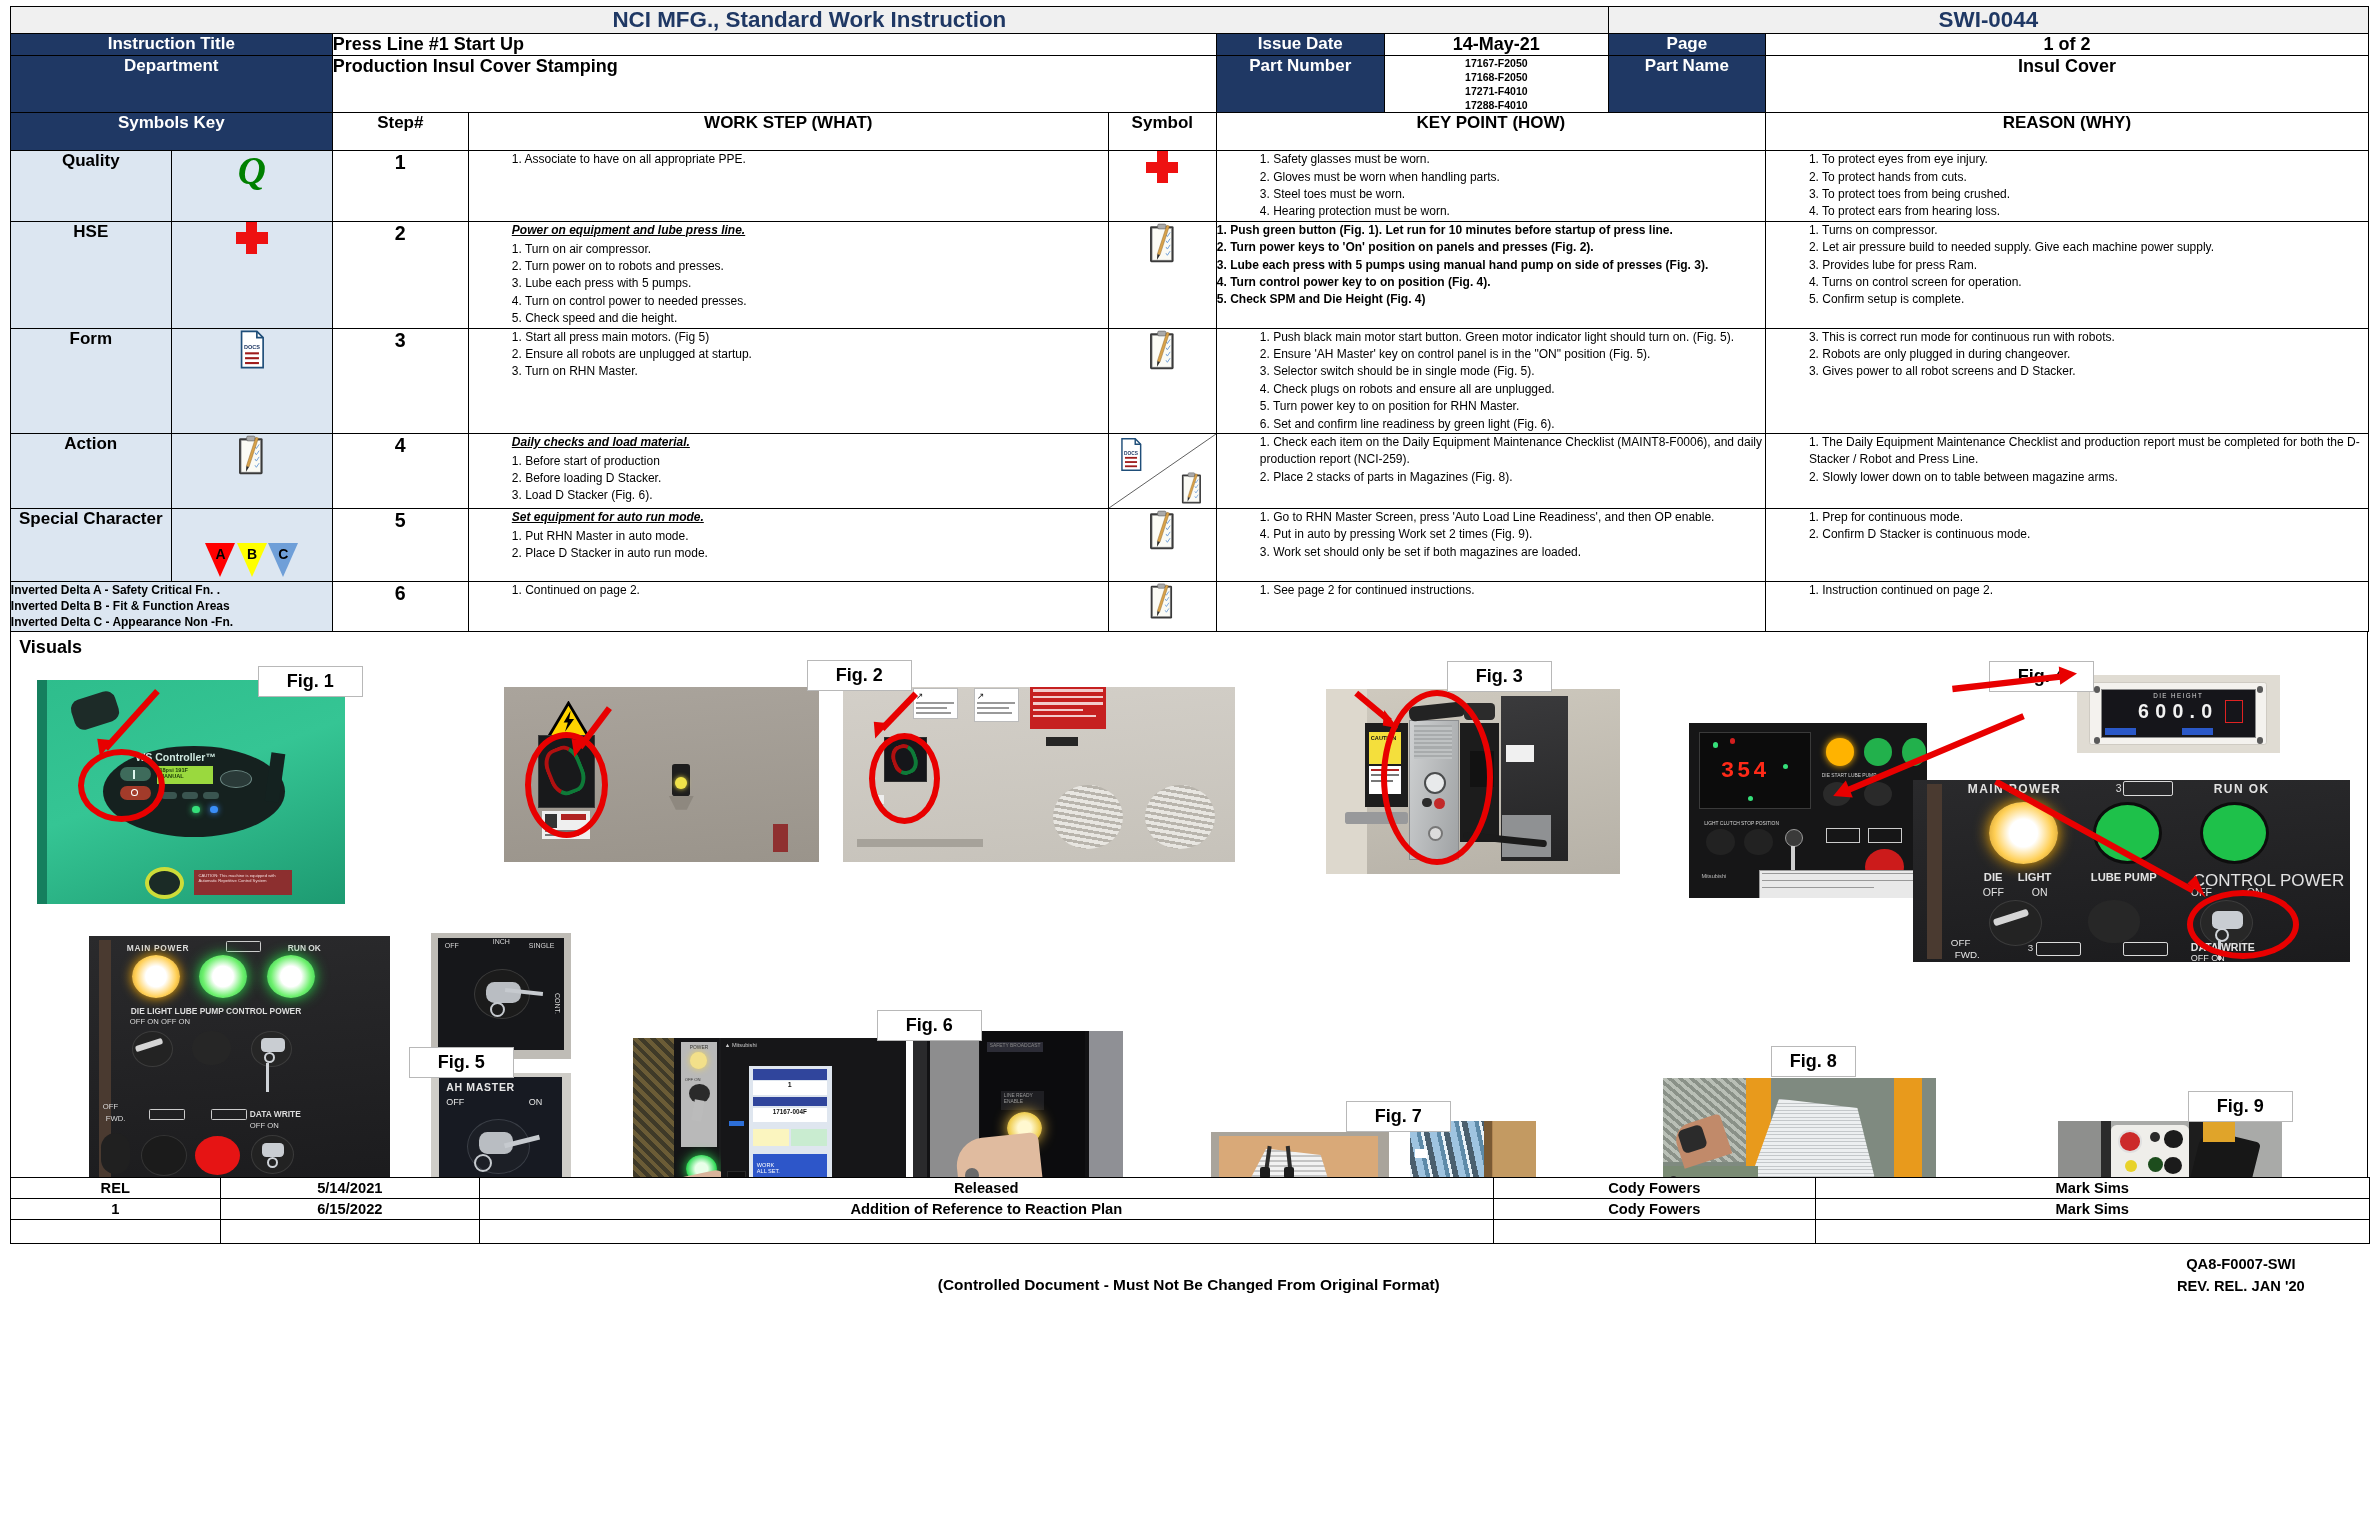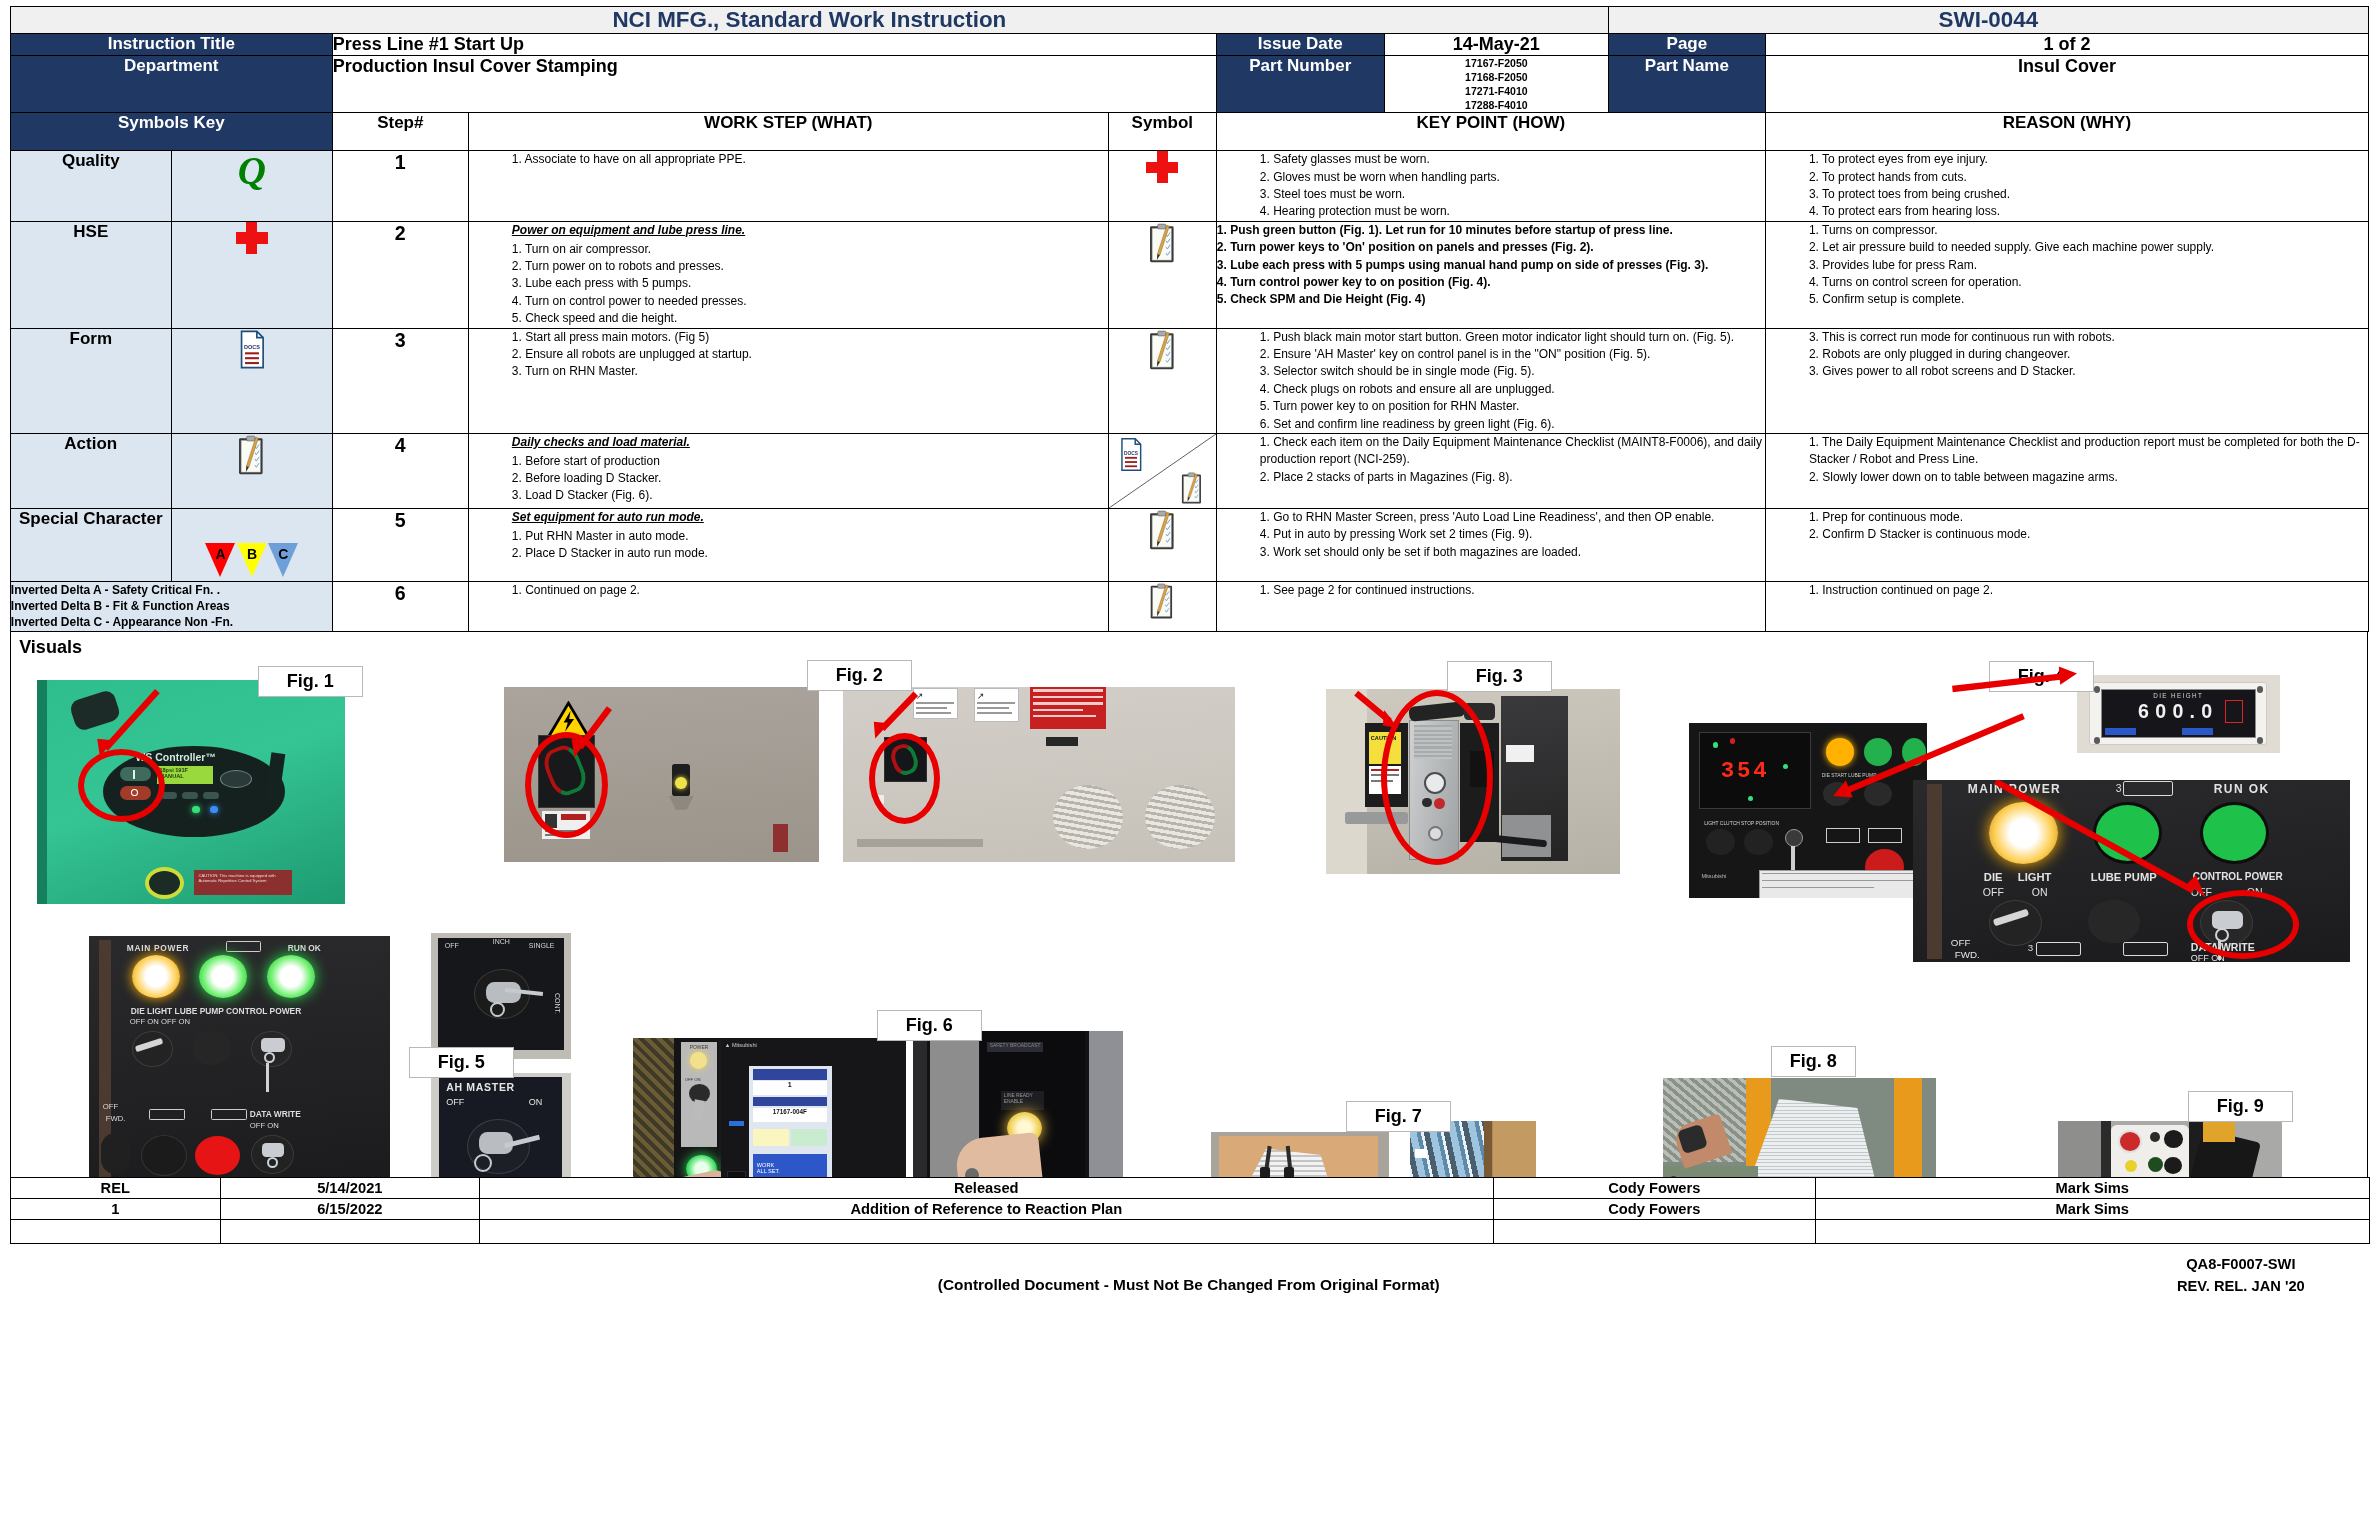--- a/index.html
+++ b/index.html
@@ -560,21 +560,21 @@
       <div style="position:absolute;left:55px;top:2.8px;color:#e3e3e3;font-size:12px;font-weight:bold;letter-spacing:1.4px;">MAIN POWER</div>
       <div style="position:absolute;left:210px;top:1.4px;width:50px;height:15.4px;border:1.4px solid #dcdcdc;border-radius:2.1px;"></div>
       <div style="position:absolute;left:203px;top:2.8px;color:#dcdcdc;font-size:10.5px;">3</div>
       <div style="position:absolute;left:301px;top:2.8px;color:#e3e3e3;font-size:12px;font-weight:bold;letter-spacing:1.4px;">RUN OK</div>
       <div style="position:absolute;left:76px;top:22.4px;width:69px;height:62px;border-radius:50%;background:radial-gradient(circle,#fff 30%,#ffcf55 62%,#b07a14 100%);box-shadow:0 0 15.4px #ffb000;"></div>
       <div style="position:absolute;left:180px;top:22.4px;width:69px;height:62px;border-radius:50%;background:#1ec14a;border:3.5px solid #0d0d0d;"></div>
       <div style="position:absolute;left:287px;top:22.4px;width:69px;height:62px;border-radius:50%;background:#1ec14a;border:3.5px solid #0d0d0d;"></div>
       <div style="position:absolute;left:71px;top:91px;color:#e3e3e3;font-size:11.2px;font-weight:bold;">DIE</div>
       <div style="position:absolute;left:105px;top:91px;color:#e3e3e3;font-size:11.2px;font-weight:bold;">LIGHT</div>
       <div style="position:absolute;left:178px;top:91px;color:#e3e3e3;font-size:11.2px;font-weight:bold;">LUBE PUMP</div>
-      <div style="position:absolute;left:280px;top:91px;color:#e3e3e3;font-size:10px;font-weight:bold;">CONTROL POWER</div>
+      <div style="position:absolute;left:280px;top:91px;color:#e3e3e3;font-size:17px;font-weight:normal;">CONTROL POWER</div>
       <div style="position:absolute;left:70px;top:106px;color:#e3e3e3;font-size:10.5px;">OFF</div>
       <div style="position:absolute;left:119px;top:106px;color:#e3e3e3;font-size:10.5px;">ON</div>
       <div style="position:absolute;left:278px;top:106px;color:#e3e3e3;font-size:10.5px;">OFF</div>
       <div style="position:absolute;left:334px;top:106px;color:#e3e3e3;font-size:10.5px;">ON</div>
       <div style="position:absolute;left:76px;top:120px;width:53px;height:46px;border-radius:50%;background:#232323;border:1.4px solid #3c3c3c;"></div>
       <div style="position:absolute;left:80px;top:134px;width:36px;height:7px;background:#d5d5d5;transform:rotate(-18deg);border-radius:2.8px;"></div>
       <div style="position:absolute;left:175px;top:120px;width:52px;height:43px;border-radius:48%;background:#272727;"></div>
       <div style="position:absolute;left:287px;top:120px;width:53px;height:46px;border-radius:50%;background:#272727;border:1.4px solid #3c3c3c;"></div>
       <div style="position:absolute;left:299px;top:131px;width:31px;height:18px;border-radius:5.6px;background:#c9cdd2;"></div>
       <div style="position:absolute;left:302px;top:148px;width:14px;height:14px;border:2.1px solid #cfd3d8;border-radius:50%;"></div>

